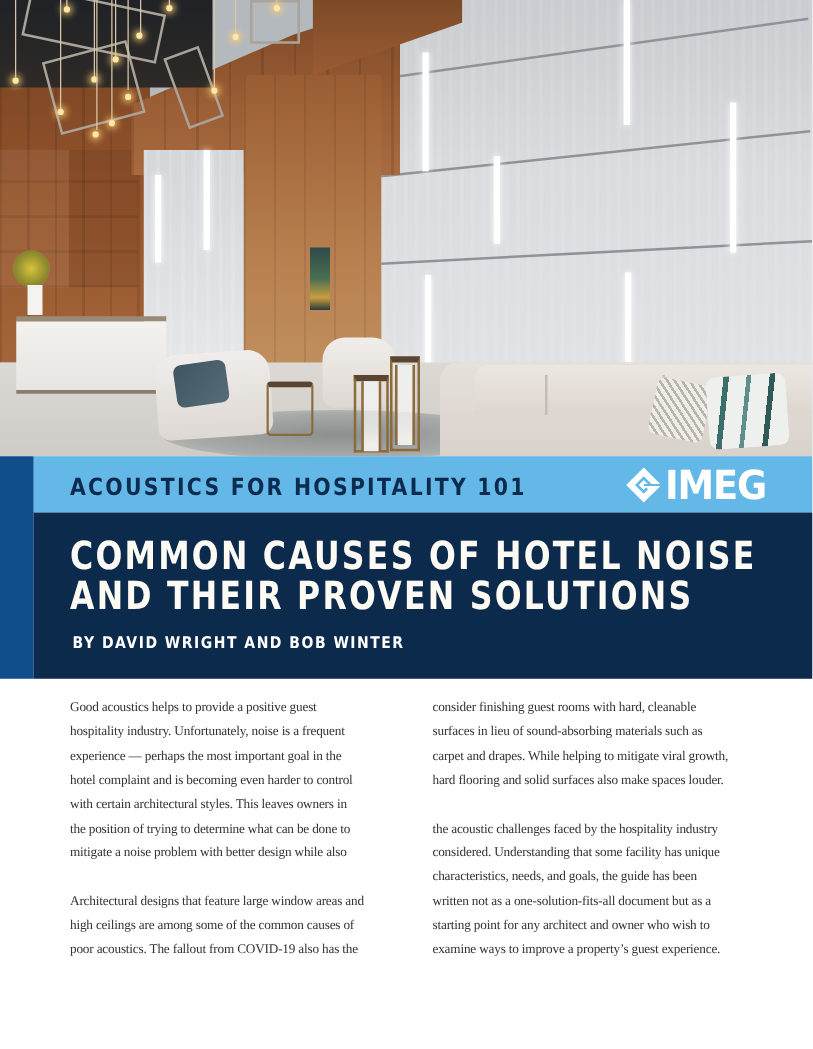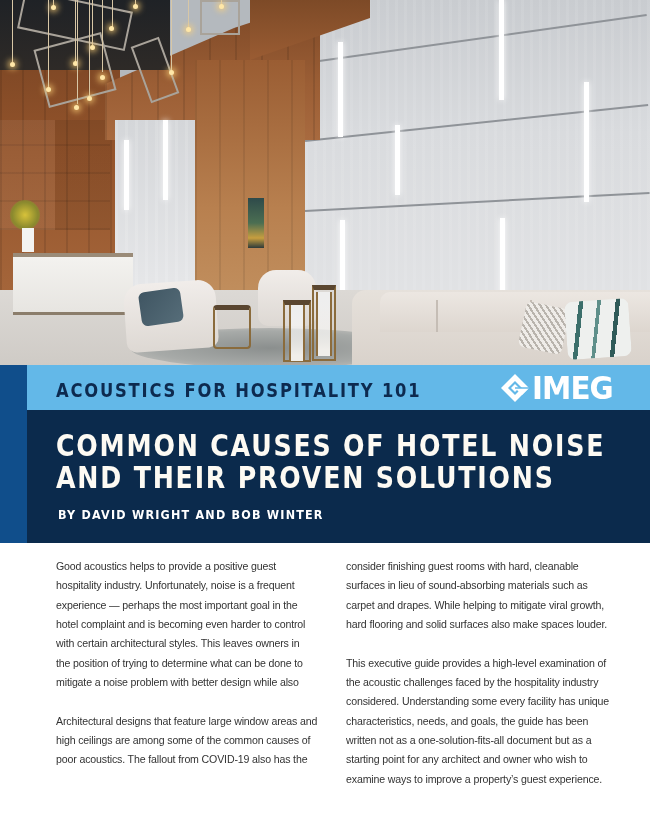--- a/index.html
+++ b/index.html
@@ -89,21 +89,21 @@
                line-height: 34px; margin-left: 2px; transform: scaleX(0.92); transform-origin: left center; }
   .title-block { position: absolute; left: 27px; top: 410px; width: 623px; height: 133px; background: #0b2a4c; }
   .main-title { position: absolute; left: 56px; top: 429px; color: #fdfaf3; font-family: "DejaVu Sans", sans-serif;
                 font-weight: bold; font-size: 31px; line-height: 32px; letter-spacing: 2.2px; white-space: nowrap;
                 transform: scaleX(0.815); transform-origin: left top; }
   .main-title span { display: block; }
   .byline { position: absolute; left: 58px; top: 507px; color: #ffffff; font-family: "DejaVu Sans", sans-serif; font-weight: bold;
             font-size: 13px; letter-spacing: 1.4px; white-space: nowrap; transform: scaleX(0.86); transform-origin: left center; }
 
   
-  .col { position: absolute; top: 557px; width: 290px; font-family: Liberation Sans, sans-serif; font-size: 10.6px;
+  .col { position: absolute; top: 557px; width: 290px; font-family: Liberation Serif, serif; font-size: 10.6px;
          line-height: 19.35px; color: #333333; letter-spacing: -0.15px; }
   .col-left { left: 56px; }
   .col-right { left: 346px; width: 300px; }
   .col p { margin-bottom: 19.35px; white-space: nowrap; }
   .col p span { display: block; }
 </style>
 </head>
 <body>
 
 <div class="hero" role="img" aria-label="Hotel lobby with wood-paneled walls, pendant lights, sheer curtain wall, reception desk, lounge chairs, side tables, and a sectional sofa with pillows">
@@ -221,21 +221,20 @@
 </div>
 
 <div class="col col-right">
   <p>
     <span>consider finishing guest rooms with hard, cleanable</span>
     <span>surfaces in lieu of sound-absorbing materials such as</span>
     <span>carpet and drapes. While helping to mitigate viral growth,</span>
     <span>hard flooring and solid surfaces also make spaces louder.</span>
   </p>
   <p>
-    <span>This executive guide provides a high-level examination of</span>
     <span>the acoustic challenges faced by the hospitality industry</span>
-    <span>considered. Understanding some every facility has unique</span>
+    <span>considered. Understanding that some facility has unique</span>
     <span>characteristics, needs, and goals, the guide has been</span>
     <span>written not as a one-solution-fits-all document but as a</span>
     <span>starting point for any architect and owner who wish to</span>
     <span>examine ways to improve a property’s guest experience.</span>
   </p>
 </div>
 
 </body></html>

